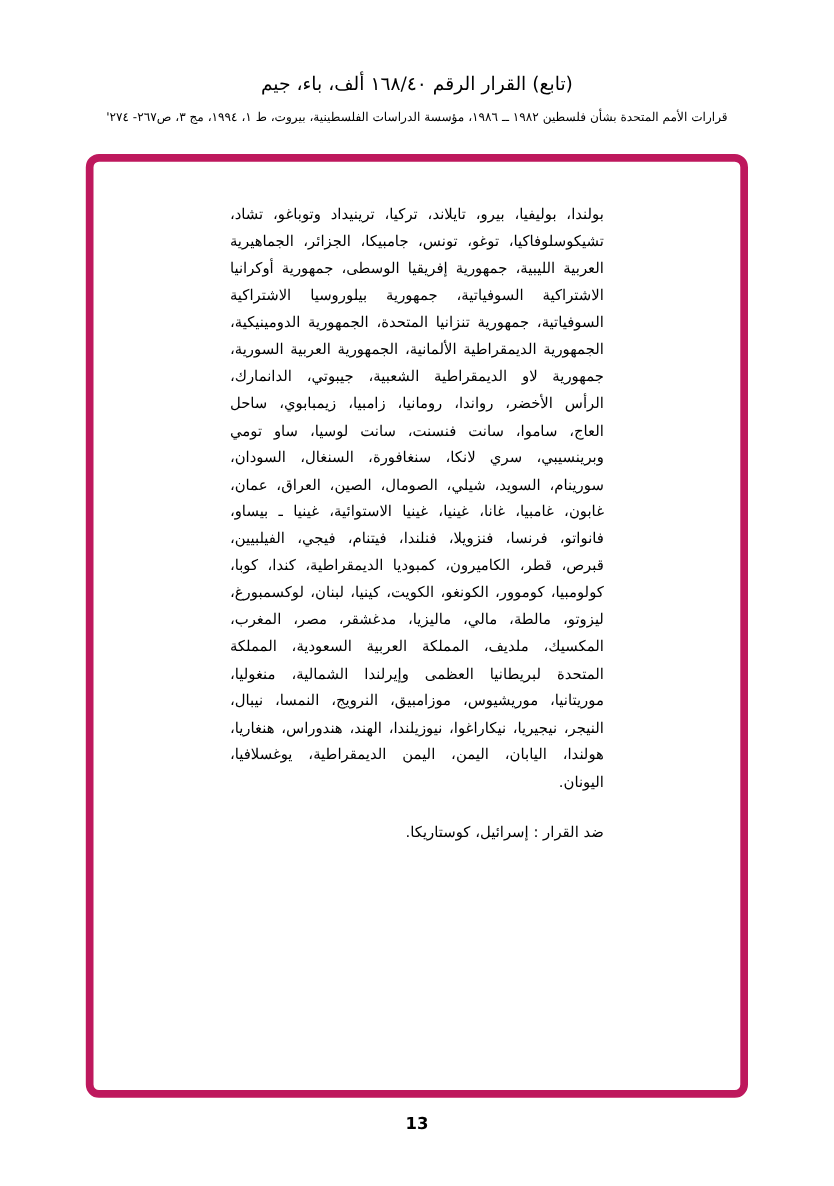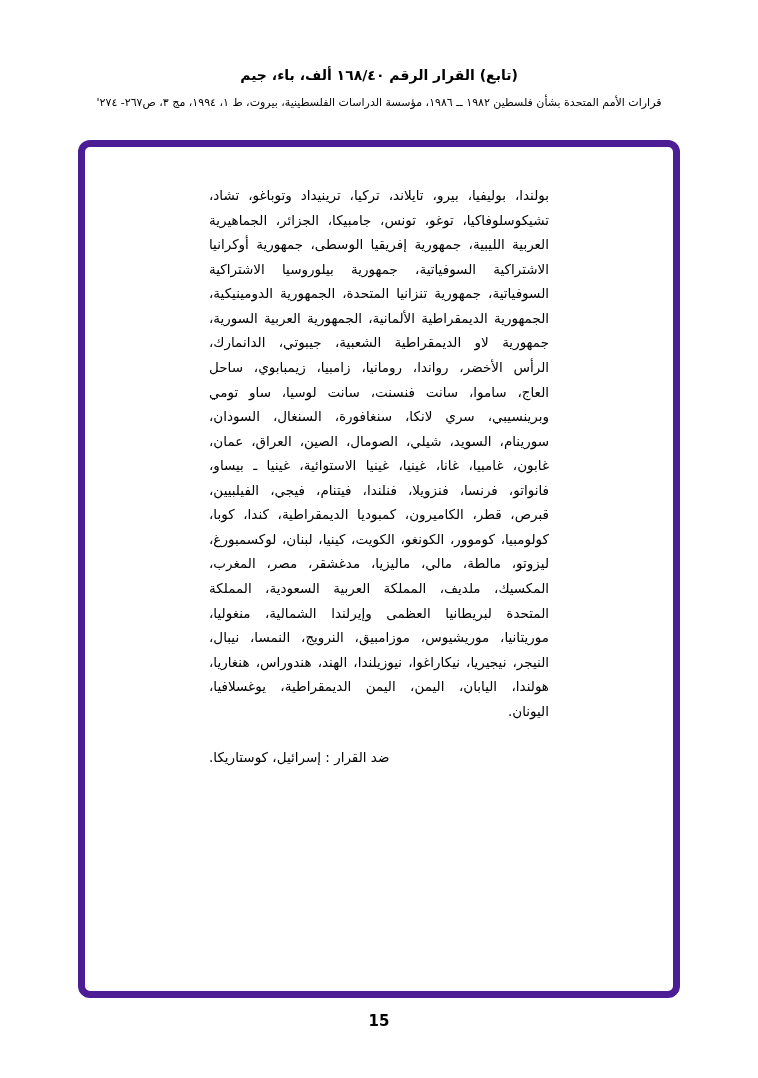--- a/index.html
+++ b/index.html
@@ -19,43 +19,43 @@
     width: 758px;
     height: 1078px;
     box-sizing: border-box;
   }
   .header {
     text-align: center;
     padding-top: 66px;
   }
   .doc-title {
     font-family: "DejaVu Sans", sans-serif;
-    font-weight: bold;
-    font-size: 14px;
+    font-weight: normal;
+    font-size: 17px;
     letter-spacing: 0px;
     color: #000;
     direction: rtl;
     line-height: 1.4;
   }
   .doc-subtitle {
     margin-top: 9px;
     font-family: "DejaVu Sans", sans-serif;
     font-weight: normal;
     font-size: 11px;
     color: #000;
     direction: rtl;
     line-height: 1.4;
   }
   .frame {
     position: absolute;
     top: 140px;
     left: 78px;
     width: 602px;
     height: 858px;
-    border: 7px solid #4c1d95;
+    border: 7px solid #be185d;
     border-radius: 12px;
     box-sizing: border-box;
     background: #ffffff;
   }
   .frame-inner {
     position: absolute;
     top: 36px;
     left: 0;
     right: 0;
     padding: 0 20px;
@@ -70,21 +70,21 @@
     font-family: "DejaVu Sans", sans-serif;
     font-size: 13.5px;
     line-height: 1.82;
     color: #000;
     word-spacing: 1px;
   }
   .votes-against {
     width: 340px;
     margin: 22px auto 0 auto;
     direction: rtl;
-    text-align: left;
+    text-align: right;
     font-family: "DejaVu Sans", sans-serif;
     font-size: 13.5px;
     line-height: 1.82;
     color: #000;
   }
   .page-number {
     position: absolute;
     top: 1012px;
     left: 0;
     width: 758px;
@@ -106,15 +106,15 @@
     <div class="doc-subtitle">قرارات الأمم المتحدة بشأن فلسطين ١٩٨٢ ــ ١٩٨٦، مؤسسة الدراسات الفلسطينية، بيروت، ط ١، ١٩٩٤، مج ٣، ص٢٦٧- ٢٧٤'</div>
   </div>
 
   <div class="frame">
     <div class="frame-inner">
       <p class="body-text">بولندا، بوليفيا، بيرو، تايلاند، تركيا، ترينيداد وتوباغو، تشاد، تشيكوسلوفاكيا، توغو، تونس، جامبيكا، الجزائر، الجماهيرية العربية الليبية، جمهورية إفريقيا الوسطى، جمهورية أوكرانيا الاشتراكية السوفياتية، جمهورية بيلوروسيا الاشتراكية السوفياتية، جمهورية تنزانيا المتحدة، الجمهورية الدومينيكية، الجمهورية الديمقراطية الألمانية، الجمهورية العربية السورية، جمهورية لاو الديمقراطية الشعبية، جيبوتي، الدانمارك، الرأس الأخضر، رواندا، رومانيا، زامبيا، زيمبابوي، ساحل العاج، ساموا، سانت فنسنت، سانت لوسيا، ساو تومي وبرينسيبي، سري لانكا، سنغافورة، السنغال، السودان، سورينام، السويد، شيلي، الصومال، الصين، العراق، عمان، غابون، غامبيا، غانا، غينيا، غينيا الاستوائية، غينيا ـ بيساو، فانواتو، فرنسا، فنزويلا، فنلندا، فيتنام، فيجي، الفيلبيين، قبرص، قطر، الكاميرون، كمبوديا الديمقراطية، كندا، كوبا، كولومبيا، كوموور، الكونغو، الكويت، كينيا، لبنان، لوكسمبورغ، ليزوتو، مالطة، مالي، ماليزيا، مدغشقر، مصر، المغرب، المكسيك، ملديف، المملكة العربية السعودية، المملكة المتحدة لبريطانيا العظمى وإيرلندا الشمالية، منغوليا، موريتانيا، موريشيوس، موزامبيق، النرويج، النمسا، نيبال، النيجر، نيجيريا، نيكاراغوا، نيوزيلندا، الهند، هندوراس، هنغاريا، هولندا، اليابان، اليمن، اليمن الديمقراطية، يوغسلافيا، اليونان.</p>
       <p class="votes-against">ضد القرار : إسرائيل، كوستاريكا.</p>
     </div>
   </div>
 
-  <div class="page-number">15</div>
+  <div class="page-number">13</div>
 
 </div>
 
 </body></html>

